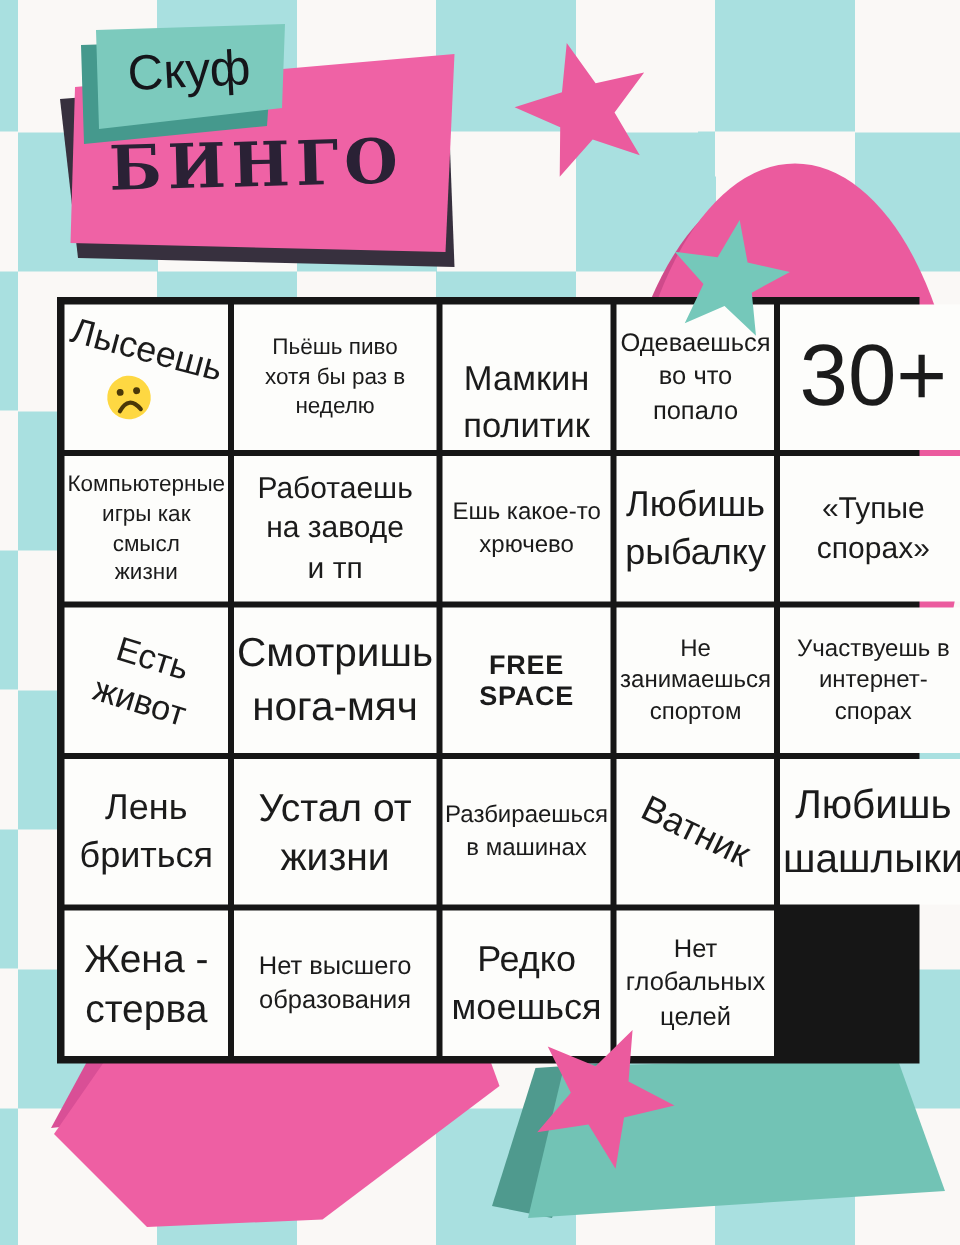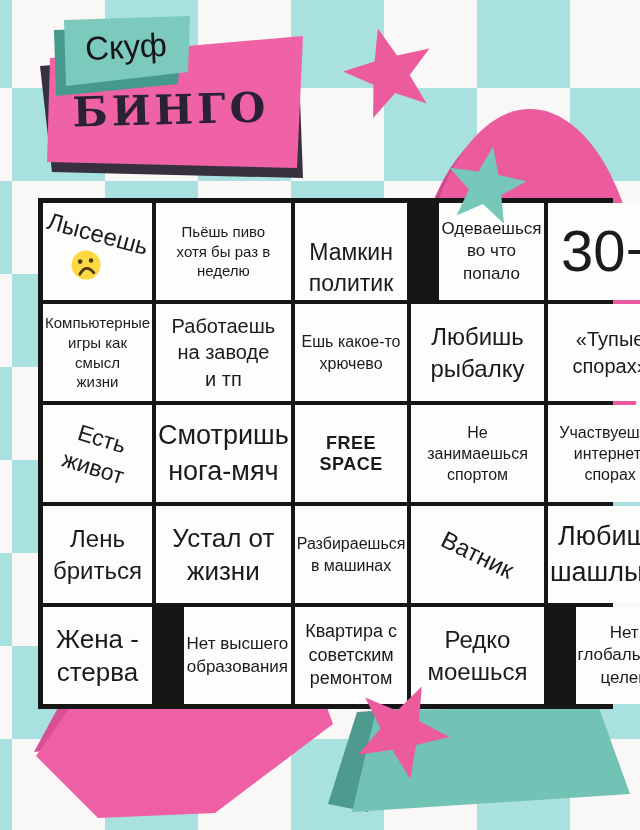--- a/index.html
+++ b/index.html
@@ -33,21 +33,21 @@
     display:grid;grid-template-columns:repeat(5,1fr);grid-template-rows:repeat(5,1fr);gap:4px;
   }
   .cell{
     background:#fdfdfb;display:flex;flex-direction:column;align-items:center;justify-content:center;
     text-align:center;color:#1b1b1b;line-height:1.32;white-space:pre-line;
     padding:2px;overflow:visible;
   }
   .cell .lbl{display:block;}
   .fs15{font-size:15px;}
   .fs16{font-size:16px;}
-  .fs17{font-size:17px;margin-left:28px;}
+  .fs17{font-size:17px;}
   .fs18{font-size:18px;}
   .fs20{font-size:20px;}
   .fs22{font-size:27px;}
   .fs23{font-size:23px;justify-content:flex-end;}
   .fs24{font-size:24px;}
   .fs26{font-size:26px;line-height:1.25;}
   .c-lyseesh .lbl{font-size:24px;transform:rotate(15deg);margin-top:-4px;}
   .c-lyseesh svg{margin:-1px 0 0 -24px;}
   .c-30 .lbl{font-size:58px;letter-spacing:0;}
   .c-zhivot .lbl{font-size:23px;transform:rotate(17deg);}
@@ -125,23 +125,20 @@
 жизни</span></div>
       <div class="cell fs16"><span class="lbl">Разбираешься
 в машинах</span></div>
       <div class="cell c-vatnik"><span class="lbl">Ватник</span></div>
       <div class="cell fs22"><span class="lbl">Любишь
 шашлыки</span></div>
       <div class="cell fs26"><span class="lbl">Жена -
 стерва</span></div>
       <div class="cell fs17"><span class="lbl">Нет высшего
 образования</span></div>
-      <div class="cell fs18"><span class="lbl">Квартира с
-советским
-ремонтом</span></div>
       <div class="cell fs24"><span class="lbl">Редко
 моешься</span></div>
       <div class="cell fs17"><span class="lbl">Нет
 глобальных
 целей</span></div>
     </div>
 
   <svg id="svg-over" class="layer" viewBox="0 0 640 830" aria-hidden="true">
     <polygon points="0,-1 0.247,-0.34 0.951,-0.309 0.399,0.13 0.588,0.809 0,0.42 -0.588,0.809 -0.399,0.13 -0.951,-0.309 -0.247,-0.34" transform="translate(486,187) rotate(10) scale(41)" fill="#75c8ba"></polygon>
     <polygon points="0,-1 0.247,-0.34 0.951,-0.309 0.399,0.13 0.588,0.809 0,0.42 -0.588,0.809 -0.399,0.13 -0.951,-0.309 -0.247,-0.34" transform="translate(401,731) rotate(25) scale(49)" fill="#eb5b9e"></polygon>

